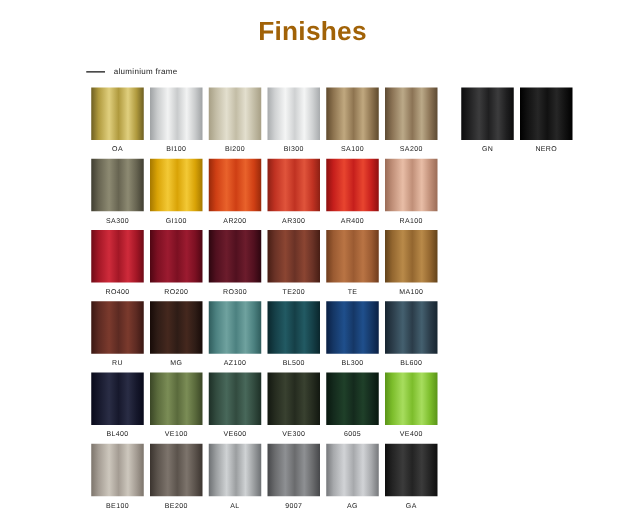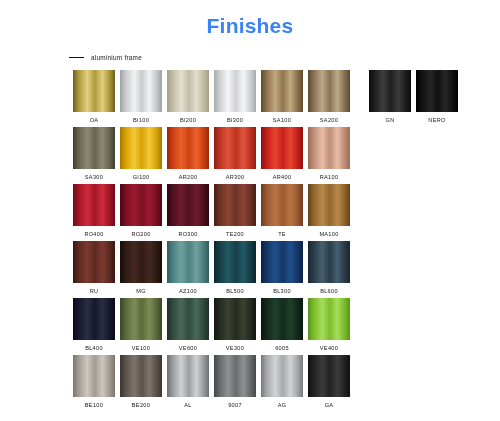--- a/index.html
+++ b/index.html
@@ -18,21 +18,21 @@
 
   .page-title {
     position: absolute;
     top: 14px;
     left: 0;
     width: 500px;
     text-align: center;
     font-size: 21px;
     font-weight: bold;
     letter-spacing: 0.2px;
-    color: #3b82f6;
+    color: #a16207;
   }
 
   .legend {
     position: absolute;
     top: 54px;
     left: 69px;
     display: flex;
     align-items: center;
     gap: 7px;
   }

